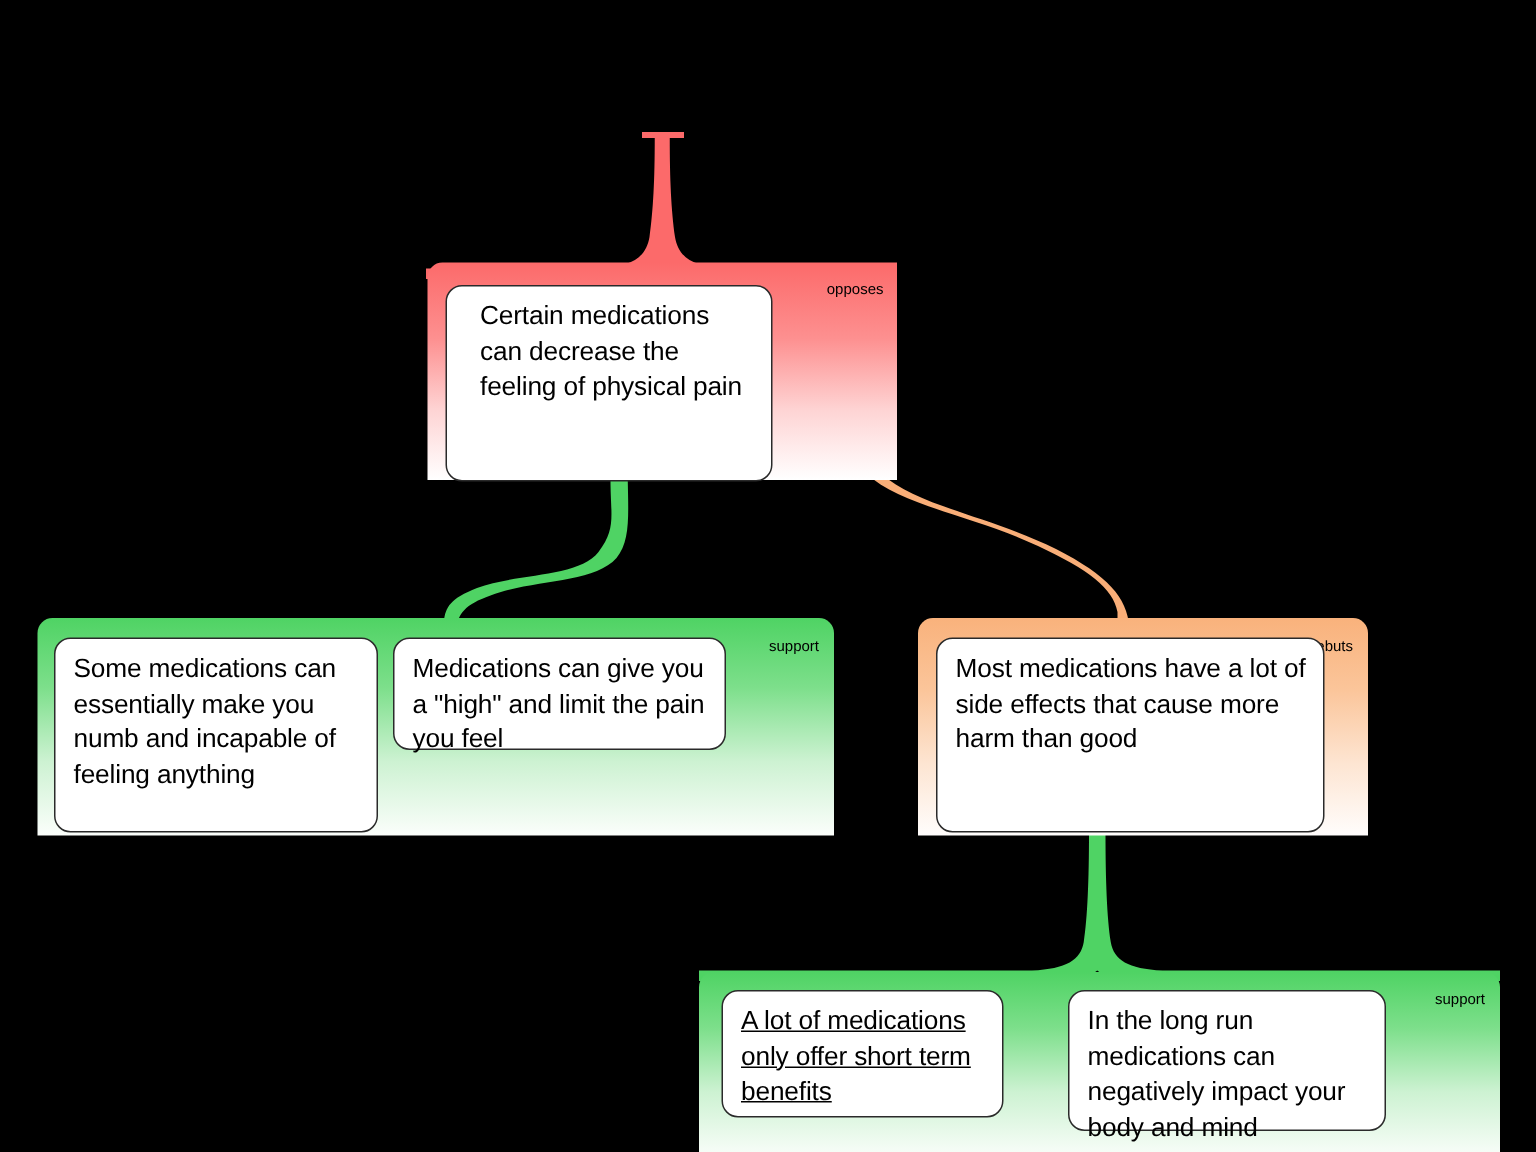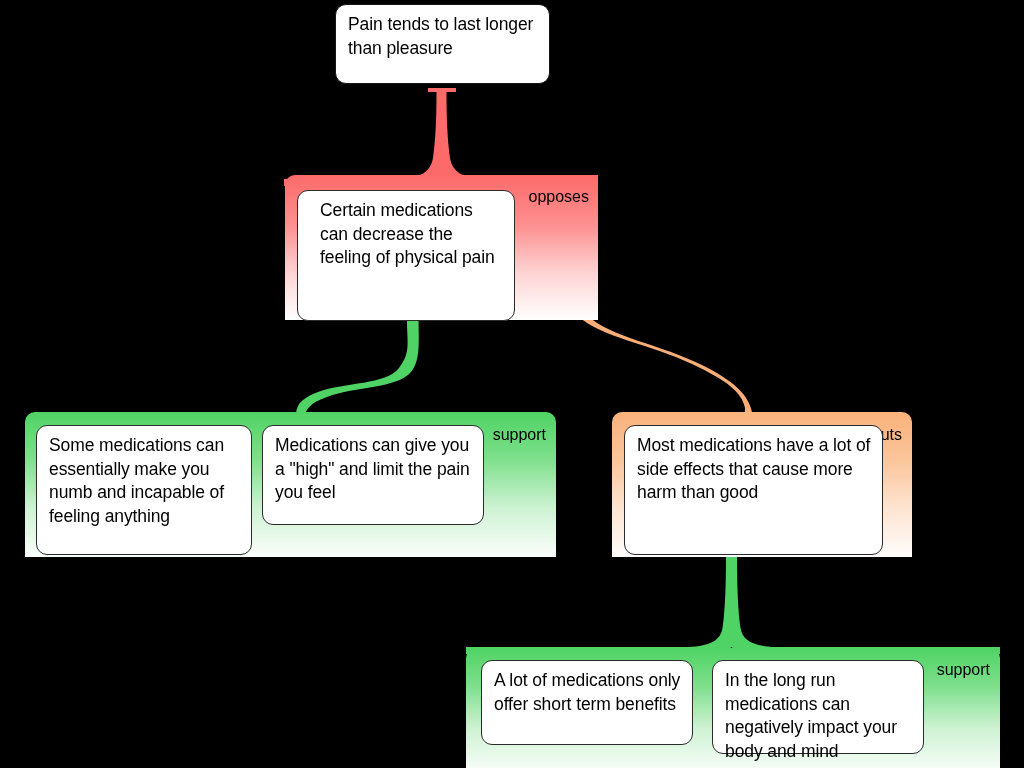--- a/index.html
+++ b/index.html
@@ -16,21 +16,21 @@
     font-family: "Liberation Sans", sans-serif;
   }
 
   
   .group {
     position: absolute;
     box-sizing: border-box;
   }
   .group-label {
     position: absolute;
-    font-size: 16px;
+    font-size: 10px;
     color: #000000;
     white-space: nowrap;
     line-height: 1;
   }
 
   
   .card {
     position: absolute;
     box-sizing: border-box;
     background: #ffffff;
@@ -116,59 +116,56 @@
                C720.5 640, 711 646, 688 647
                L466 647 L466 654 L688 654
                C716 654, 727 651, 731.5 647
                C736 651, 747 654, 775 654
                L1000 654 L1000 647 L775 647
                C752 646, 742.5 640, 740.5 628
                C738 612, 737 586, 737 556 Z" fill="#4fd364"></path>
     </g>
   </svg>
 
-  <div class="card root" style="left:335px; top:4px; width:215px; height:80px;">
-    <span>Pain tends to last longer than pleasure</span>
-  </div>
 
   <div class="group" style="left:285px; top:175px; width:313px; height:145px;
               background: linear-gradient(to bottom, #fc6a6a 0%, #fd9090 35%, #fed4d4 68%, #ffffff 100%);
               border-radius: 10px 0 0 0;">
     <span class="group-label" style="right:9px; top:14px;">opposes</span>
   </div>
   <div class="card" style="left:297px; top:190px; width:218px; height:131px;padding-left:22px;">
     <span>Certain medications can decrease the feeling of physical pain</span>
   </div>
 
   <div class="group" style="left:25px; top:412px; width:531px; height:145px;
               background: linear-gradient(to bottom, #4fd364 0%, #7ddf8b 32%, #cdf2d2 66%, #fbfefb 100%);
               border-radius: 10px 10px 0 0;">
     <span class="group-label" style="right:10px; top:15px;">support</span>
   </div>
   <div class="card" style="left:36px; top:425px; width:216px; height:130px;">
     <span>Some medications can essentially make you numb and incapable of feeling anything</span>
   </div>
-  <div class="card" style="left:262px; top:425px; width:222px; height:100px;">
+  <div class="card" style="left:262px; top:425px; width:222px; height:75px;">
     <span>Medications can give you a "high" and limit the pain you feel</span>
   </div>
 
   <div class="group" style="left:612px; top:412px; width:300px; height:145px;
               background: linear-gradient(to bottom, #f9b27c 0%, #fbc59a 33%, #fde5d2 67%, #fffdfc 100%);
               border-radius: 10px 10px 0 0;">
     <span class="group-label" style="right:10px; top:15px;">rebuts</span>
   </div>
   <div class="card" style="left:624px; top:425px; width:259px; height:130px;">
     <span>Most medications have a lot of side effects that cause more harm than good</span>
   </div>
 
   <div class="group" style="left:466px; top:648px; width:534px; height:125px;
               background: linear-gradient(to bottom, #4fd364 0%, #7ddf8b 30%, #cdf2d2 64%, #fbfefb 100%);
               border-radius: 10px 10px 0 0;">
     <span class="group-label" style="right:10px; top:14px;">support</span>
   </div>
-  <div class="card" style="left:481px; top:660px; width:212px; height:85px;">
+  <div class="card" style="left:481px; top:660px; width:188px; height:85px;text-decoration:underline;">
     <span>A lot of medications only offer short term benefits</span>
   </div>
   <div class="card" style="left:712px; top:660px; width:212px; height:94px;">
     <span>In the long run medications can negatively impact your body and mind</span>
   </div>
 
 </div>
 
 </body></html>

